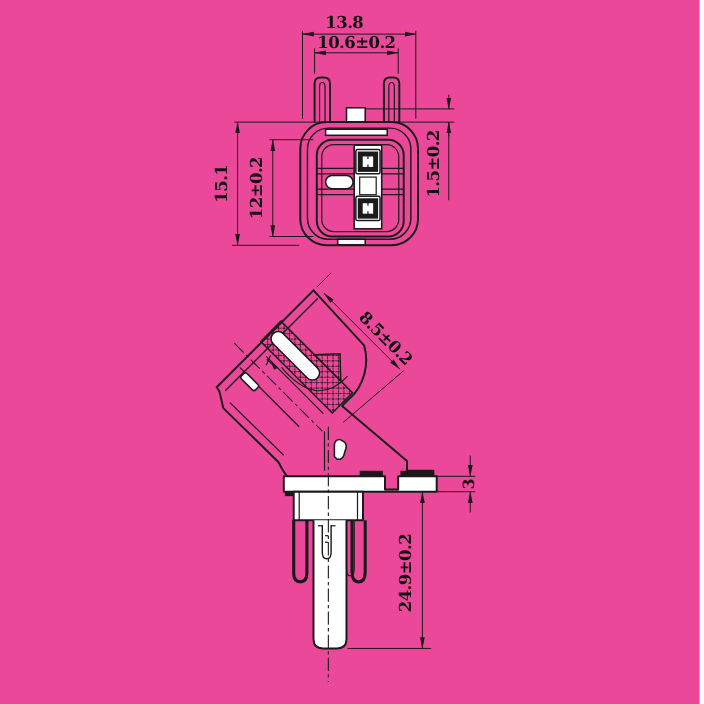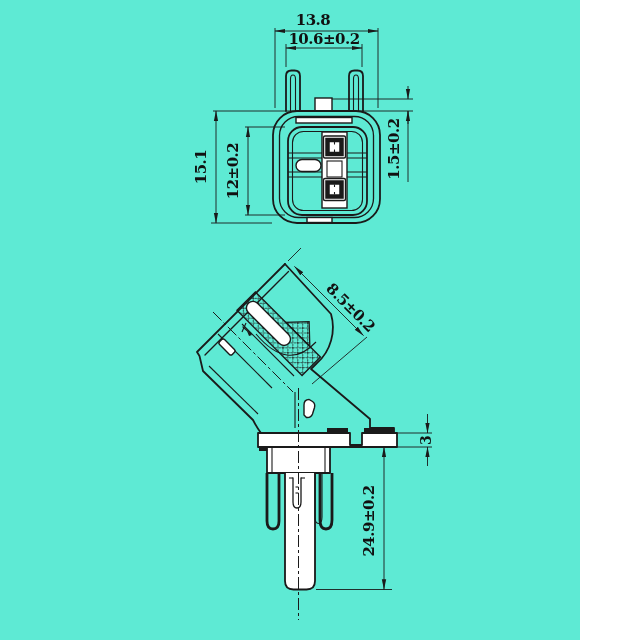--- a/index.html
+++ b/index.html
@@ -1,18 +1,18 @@
 <!DOCTYPE html>
 <html><head>
 <meta charset="utf-8">
 <style>
   html,body{margin:0;padding:0;}
   body{width:640px;height:640px;background:#ffffff;overflow:hidden;
        font-family:"DejaVu Serif", serif;}
-  .canvas{position:relative;width:580px;height:640px;background:#5eead4;}
+  .canvas{position:relative;width:636px;height:640px;background:#ec4899;}
   svg{position:absolute;left:0;top:0;}
   .outline{fill:none;stroke:#1a1a1a;stroke-width:1.8;stroke-linecap:round;stroke-linejoin:round;}
   .outline-f{fill:#ffffff;stroke:#1a1a1a;stroke-width:1.8;stroke-linejoin:round;}
   .med{fill:none;stroke:#1a1a1a;stroke-width:1.3;stroke-linecap:round;}
   .med-f{fill:#ffffff;stroke:#1a1a1a;stroke-width:1.4;}
   .thin{fill:none;stroke:#1a1a1a;stroke-width:1.1;}
   .heavy{fill:none;stroke:#1a1a1a;stroke-width:2.8;stroke-linejoin:round;}
   .dim{fill:none;stroke:#1a1a1a;stroke-width:0.9;}
   .cl{fill:none;stroke:#1a1a1a;stroke-width:1;stroke-dasharray:12 3 3 3;}
   .ink{fill:#1a1a1a;stroke:none;}

